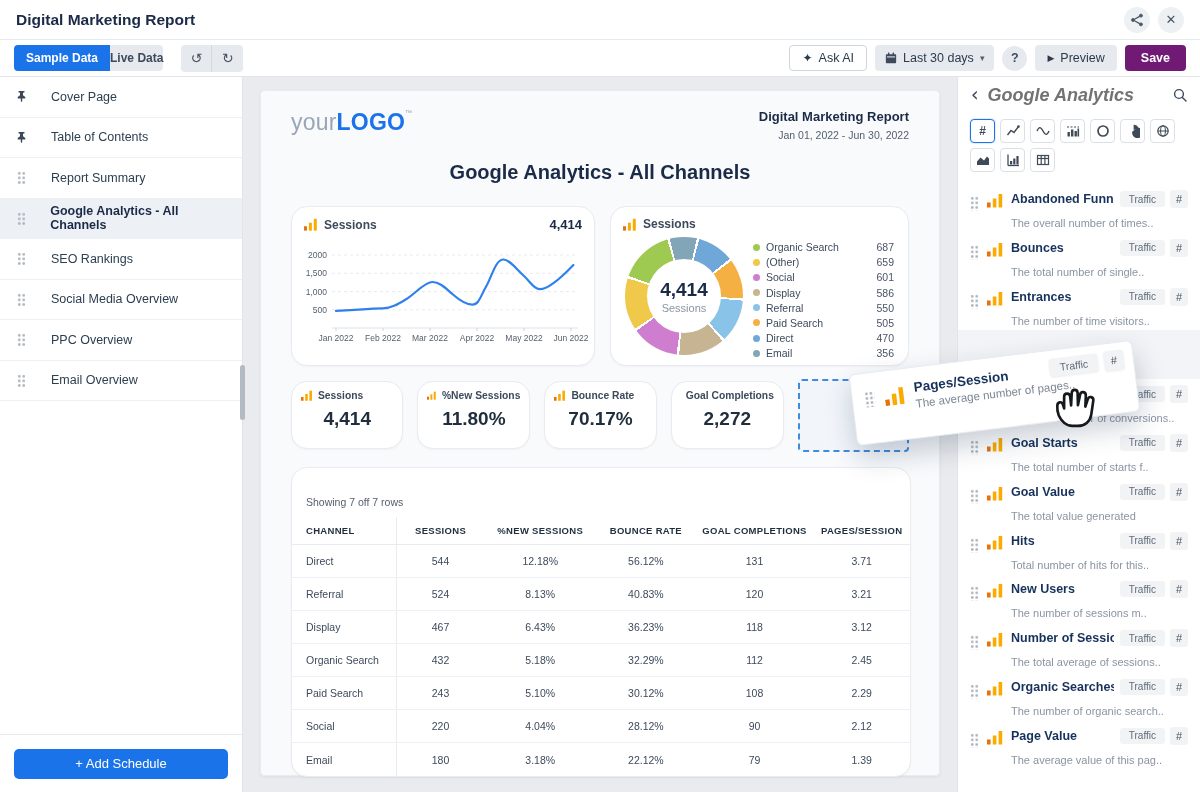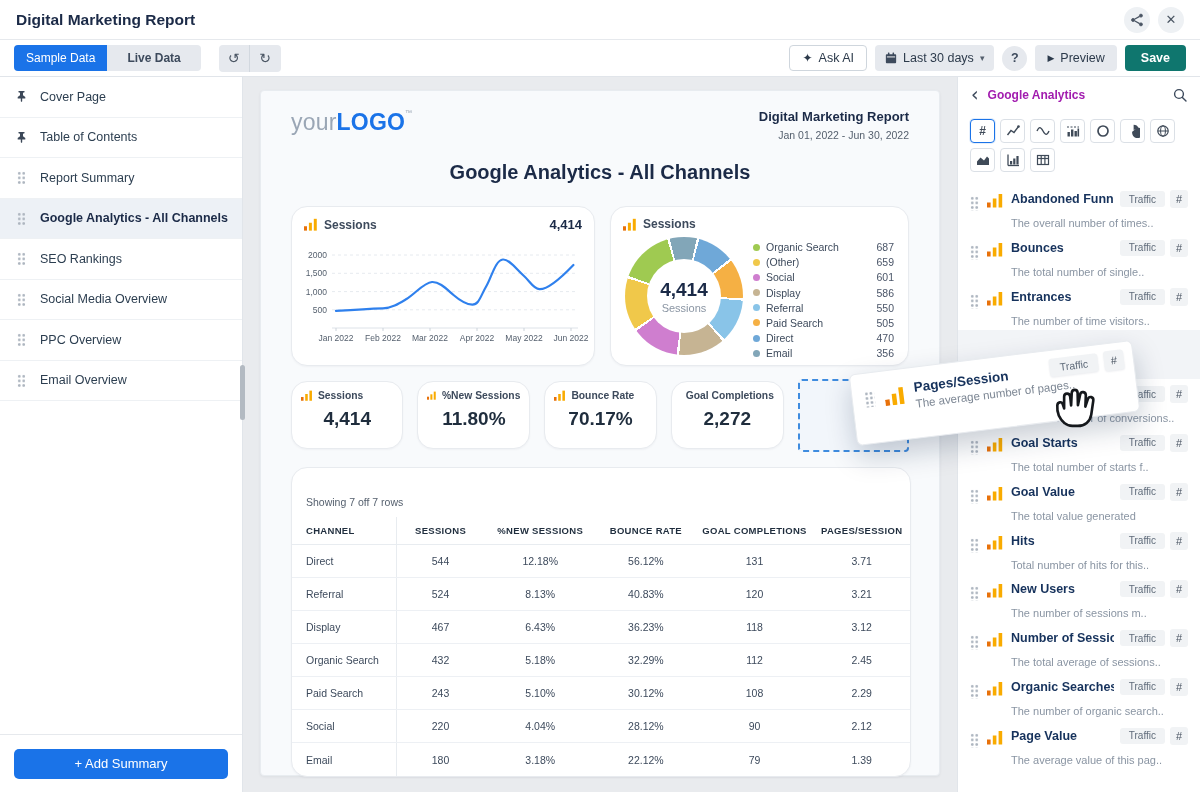--- a/index.html
+++ b/index.html
@@ -16,37 +16,37 @@
   .tab.active { color:#1b2a47; font-weight:600; }
   .tab.active::after { content:''; position:absolute; bottom:0; left:-6px; right:-6px; height:3px; background:#1a73e8; border-radius:2px 2px 0 0; }
   .tab-badge { background:#e7eaee; color:#3d4a5c; font-size:11px; padding:2px 7px; border-radius:4px; }
   .hdr-icons { margin-left:auto; display:flex; gap:8px; }
   .cbtn { width:26px; height:26px; border-radius:50%; background:#eef1f4; display:flex; align-items:center; justify-content:center; color:#4a5563; font-size:13px; cursor:pointer; }
 
   
   .tbar { position:absolute; left:0; top:40px; width:1200px; height:37px; background:#fff; border-bottom:1px solid #e1e5ea; display:flex; align-items:center; padding:0 14px; gap:8px; z-index:9; }
   .seg { display:flex; }
   .btn { font-size:12.5px; border-radius:4px; display:flex; align-items:center; gap:6px; cursor:pointer; white-space:nowrap; }
-  .btn-sample { background:#1a73e8; color:#fff; font-weight:400; padding:6px 12px; border-radius:4px 0 0 4px; font-size:12px; }
-  .btn-live { background:#e6e9ee; color:#3d4a5c; font-weight:600; padding:6px 20px; border-radius:0 4px 4px 0; font-size:12px; }
+  .btn-sample { background:#1a73e8; color:#fff; font-weight:700; padding:6px 12px; border-radius:4px 0 0 4px; font-size:12px; }
+  .btn-live { background:#e6e9ee; color:#3d4a5c; font-weight:600; padding:6px 0; border-radius:0 4px 4px 0; font-size:12px; }
   .undo-group { margin-left:10px; background:#e6e9ee; border-radius:4px; display:flex; overflow:hidden; }
   .undo-group > div { width:31px; height:27px; display:flex; align-items:center; justify-content:center; font-size:14px; color:#4a5563; cursor:pointer; }
   .undo-group > div:first-child { border-right:1px solid #d2d8df; }
   .tbar-spacer { flex:1; }
   .btn-askai { background:#fff; border:1px solid #cfd6dd; color:#2c3a4b; padding:5px 12px; }
   .btn-date { background:#e6e9ee; color:#2c3a4b; padding:6px 10px; }
   .caret { font-size:9px; color:#55606e; }
   .btn-help { width:25px; height:25px; border-radius:50%; background:#e6e9ee; color:#3d4a5c; display:flex; align-items:center; justify-content:center; font-size:12.5px; font-weight:700; cursor:pointer; }
   .btn-preview { background:#e6e9ee; color:#2c3a4b; padding:6px 12px; }
   .play { font-size:9px; color:#2c3a4b; }
-  .btn-save { background:#0f766e; color:#fff; font-weight:700; padding:6px 16px; }
+  .btn-save { background:#701a75; color:#fff; font-weight:700; padding:6px 16px; }
 
   
   .sbar { position:absolute; left:0; top:77px; width:243px; bottom:0; background:#fff; border-right:1px solid #e1e5ea; z-index:5; }
-  .sitem { height:40.5px; border-bottom:1px solid #eef1f4; display:flex; align-items:center; gap:12px; padding:0 14px; font-size:12.5px; color:#2c3e50; cursor:pointer; }
+  .sitem { height:40.5px; border-bottom:1px solid #eef1f4; display:flex; align-items:center; gap:23px; padding:0 14px; font-size:12.5px; color:#2c3e50; cursor:pointer; }
   .sitem.active { background:#edf1f6; font-weight:700; color:#1b2a47; }
   .sicon { width:14px; display:flex; justify-content:center; }
   .dots { width:8px; height:13px; background-image:radial-gradient(circle, #aeb6c0 1.2px, transparent 1.4px); background-size:4.5px 4.6px; }
   .sbar-foot { position:absolute; left:0; right:0; bottom:0; height:58px; border-top:1px solid #e6e9ed; background:#fff; display:flex; align-items:center; padding:0 14px; }
   .add-btn { flex:1; height:30px; background:#1a73e8; color:#fff; border:none; border-radius:5px; font-size:13px; font-family:inherit; cursor:pointer; }
   .sb-thumb { position:absolute; left:240px; top:365px; width:5px; height:55px; background:#b3bac2; border-radius:3px; z-index:8; }
 
   
   .page { position:absolute; left:260px; top:90px; width:680px; height:686px; background:#f8fafc; border:1px solid #e8ecf0; border-radius:4px; box-shadow:0 1px 3px rgba(16,30,54,.06); padding:16px 30px 0; z-index:2; }
   .logo-row { display:flex; align-items:flex-start; margin-top:2px; }
@@ -103,21 +103,21 @@
   .tr:last-child { border-bottom:none; }
   .td, .hc { display:flex; align-items:center; justify-content:center; font-size:10.5px; color:#3d4a5c; }
   .hc { font-size:9.5px; font-weight:800; color:#1f2d3d; letter-spacing:.3px; }
   .c1 { width:105px; justify-content:flex-start; padding-left:14px; border-right:1px solid #e8ecf0; }
   .c2 { width:88px; } .c3 { width:112px; } .c4 { width:100px; } .c5 { width:118px; } .c6 { width:97px; }
 
   
   .rpanel { position:absolute; left:957px; top:77px; right:0; bottom:0; background:#fff; border-left:1px solid #e1e5ea; z-index:3; overflow:hidden; }
   .rp-h { height:36px; display:flex; align-items:center; gap:9px; padding:0 13px; }
   .back { font-size:19px; color:#3d4a5c; line-height:1; cursor:pointer; margin-top:-2px; }
-  .rp-title { font-size:12px; font-weight:800; color:#a21caf; }
+  .rp-title { font-size:18px; font-weight:800; color:#737373;font-style:italic; }
   .rp-search { margin-left:auto; cursor:pointer; display:flex; }
   .filters { padding:6px 12px 2px; display:flex; flex-wrap:wrap; gap:5px; width:243px; }
   .fbtn { width:25px; height:24px; background:#fff; border:1px solid #dbe0e6; border-radius:4px; display:flex; align-items:center; justify-content:center; color:#3f4a58; cursor:pointer; }
   .fbtn.active { border:1.5px solid #1a73e8; box-shadow:0 0 0 1px rgba(26,115,232,.12); }
   .fbtn .fh { font-size:12px; font-weight:700; }
   .wlist { margin-top:10px; }
   .wrow { height:48.8px; padding:6px 12px 0; display:flex; gap:8px; }
   .wrow .dots { width:9px; height:15px; margin-top:6px; flex:none; }
   .wga { margin-top:3px; flex:none; }
   .wtext { flex:1; min-width:0; }
@@ -247,21 +247,21 @@
         </span>
       <span>PPC Overview</span>
     </div>
     <div class="sitem">
       <span class="sicon">
           <span class="dots"></span>
         </span>
       <span>Email Overview</span>
     </div>
     <div class="sbar-foot">
-      <button class="add-btn">+ Add Summary</button>
+      <button class="add-btn">+ Add Schedule</button>
     </div>
   </div>
   <div class="sb-thumb"></div>
 
   <div class="page">
     <div class="logo-row">
       <div class="logo"><span class="lp">your</span><span class="lb">LOGO</span><span class="tm">™</span></div>
       <div class="rep-meta">
         <div class="rep-name">Digital Marketing Report</div>
         <div class="rep-date">Jan 01, 2022 - Jun 30, 2022</div>

